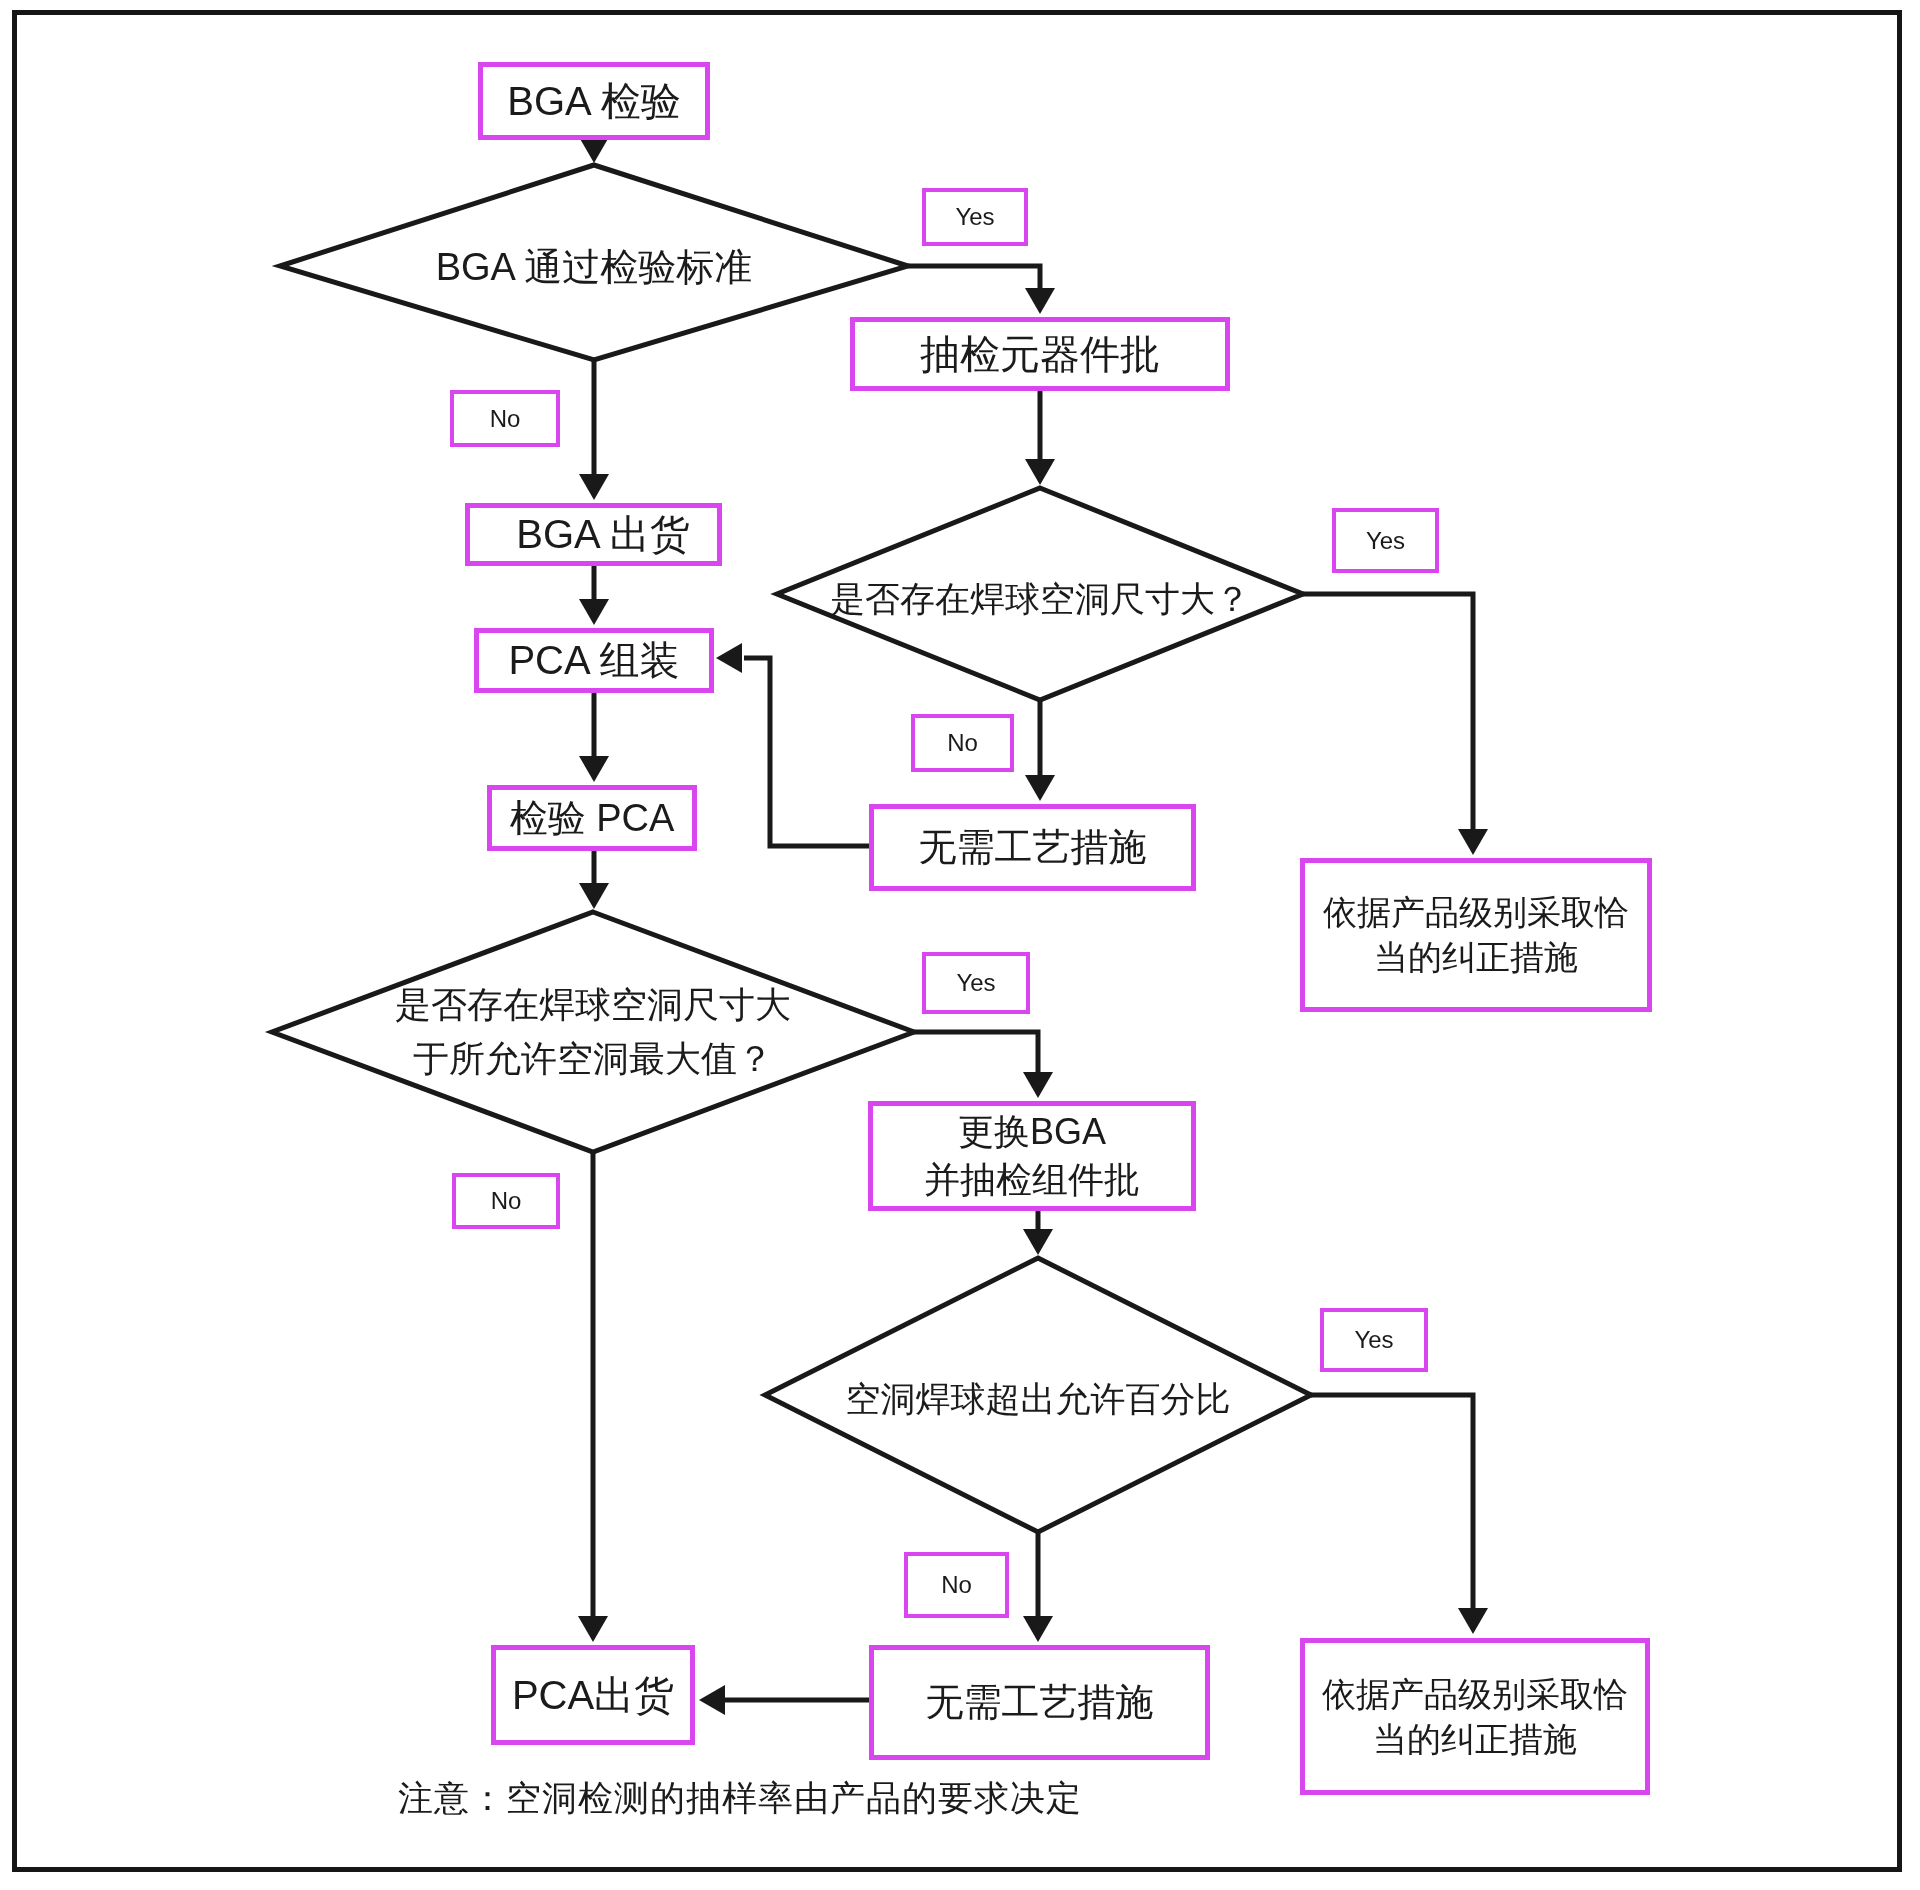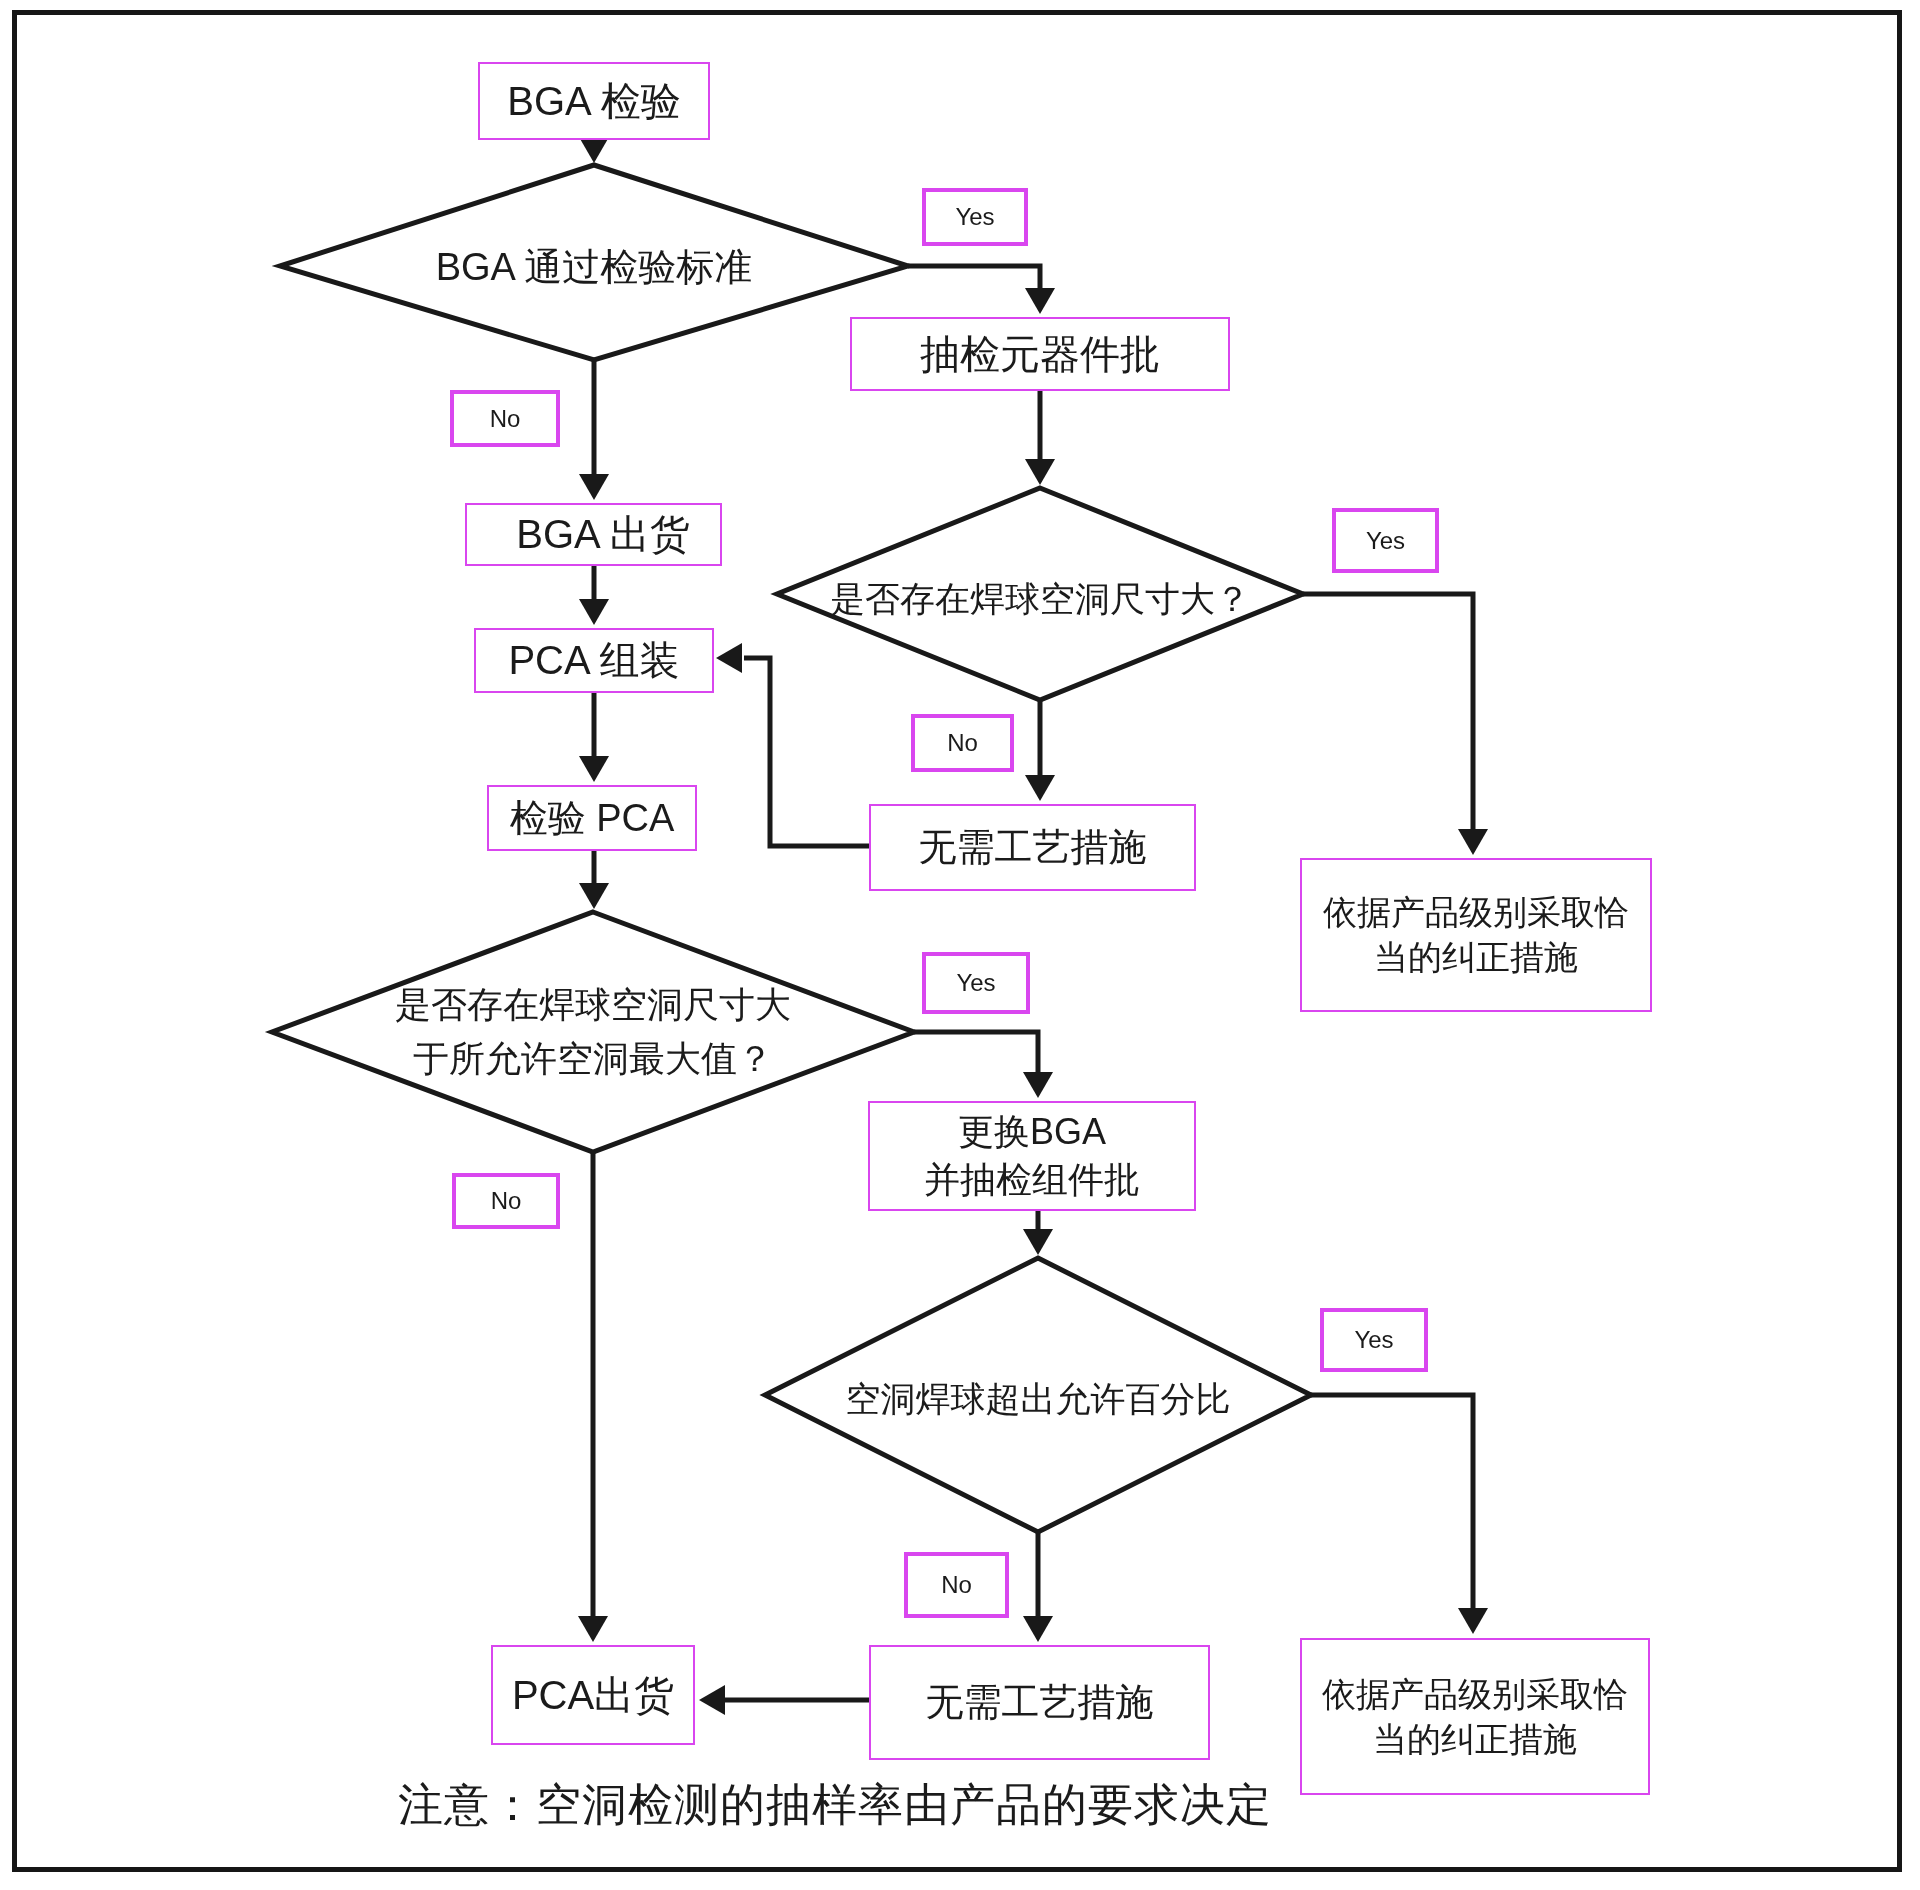--- a/index.html
+++ b/index.html
@@ -12,39 +12,39 @@
     overflow:hidden;
   }
   #frame{
     position:absolute;left:12px;top:10px;width:1890px;height:1862px;
     border:5px solid #161616;
     box-sizing:border-box;
   }
   #wires{position:absolute;left:0;top:0;z-index:1;}
   .box{
     position:absolute;z-index:2;
-    border:2px solid #d946ef;background:#ffffff;
+    border:5px solid #d946ef;background:#ffffff;
     box-sizing:border-box;
     display:flex;flex-direction:column;align-items:center;justify-content:center;
     text-align:left;line-height:1.32;
   }
   .tag{border-width:4px;font-size:24px;}
   .f40{font-size:40px;}
   .f38{font-size:38px;}
   .f36{font-size:36px;}
   .f34{font-size:34px;}
   .dtext{
     position:absolute;z-index:3;
     transform:translate(-50%,-50%);
     text-align:center;white-space:nowrap;
   }
   #note{
     position:absolute;z-index:2;
     left:398px;top:1775px;
-    font-size:45px;letter-spacing:1px;
+    font-size:35px;letter-spacing:1px;
   }
 </style>
 </head>
 <body>
 
 <div id="stage">
 
   <div id="frame"></div>
 
   <svg id="wires" width="1920" height="1890" viewBox="0 0 1920 1890">

